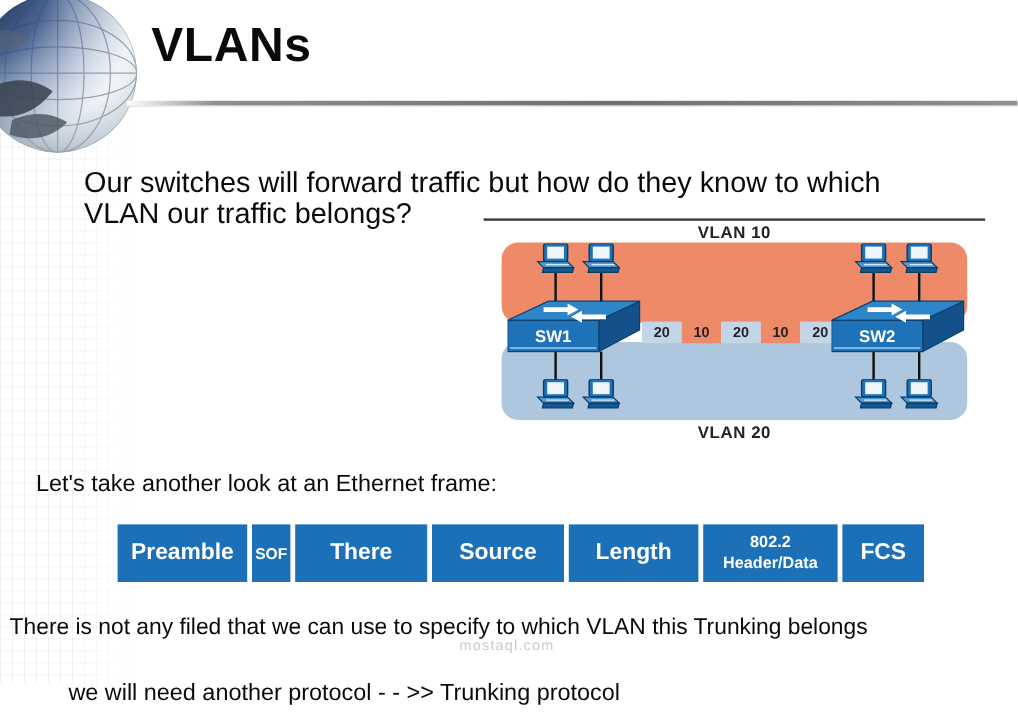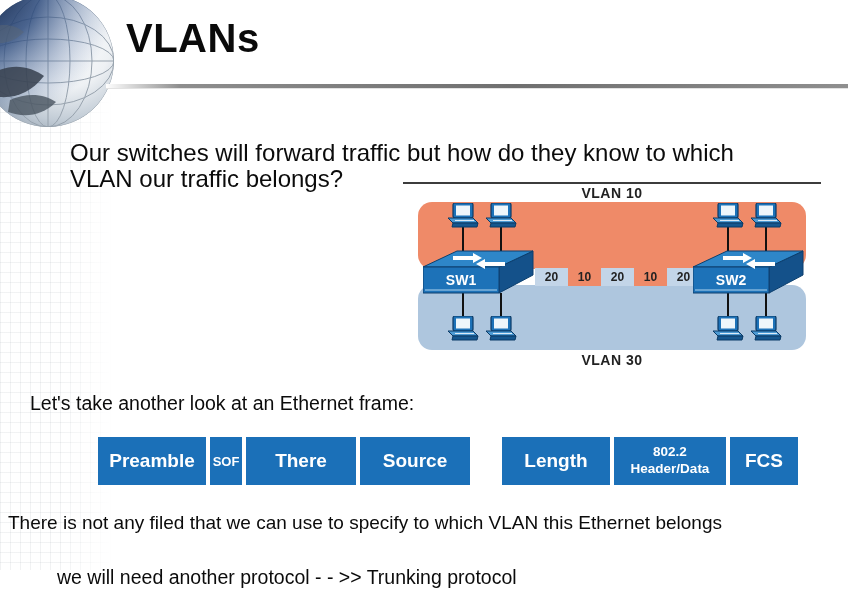--- a/index.html
+++ b/index.html
@@ -58,21 +58,21 @@
   .pc-svg{position:absolute;z-index:3;}
   
   .frame-intro{position:absolute;left:30px;top:392px;font-size:19.5px;}
   .frame-row{position:absolute;left:98px;top:437px;height:48px;display:flex;gap:4px;}
   .ff{
     background:#1b70b8;color:#fff;font-weight:bold;
     display:flex;align-items:center;justify-content:center;text-align:center;
     font-size:19px;white-space:pre-line;
   }
   .f0{width:108px;} .f1{width:32px;font-size:13px;} .f2{width:110px;}
-  .f3{width:110px;text-align:right;} .f4{width:108px;margin-left:28px;}
+  .f3{width:110px;text-align:right;} .f4{width:108px;}
   .f5{width:112px;font-size:13.5px;line-height:1.25;} .f6{width:68px;}
   
   .note1{position:absolute;left:8px;top:512px;width:840px;font-size:19px;}
   .note2{position:absolute;left:57px;top:566px;font-size:19.5px;}
   .watermark{
     position:absolute;left:350px;top:531px;width:145px;text-align:center;z-index:0;
   }
   .watermark .wm-title{
     font-size:29px;font-weight:bold;color:rgba(175,175,175,0.8);line-height:30px;
   }
@@ -199,32 +199,33 @@
   <svg class="pc-svg" style="left:81px;top:140px;" width="34" height="26" viewBox="0 0 34 26">
       <use href="#laptop"></use>
     </svg>
   <svg class="pc-svg" style="left:308px;top:140px;" width="34" height="26" viewBox="0 0 34 26">
       <use href="#laptop"></use>
     </svg>
   <svg class="pc-svg" style="left:346px;top:140px;" width="34" height="26" viewBox="0 0 34 26">
       <use href="#laptop"></use>
     </svg>
 
-  <div class="d-v20label">VLAN 30</div>
+  <div class="d-v20label">VLAN 20</div>
 </div>
 
 <div class="frame-intro">Let's take another look at an Ethernet frame:</div>
 
 <div class="frame-row">
   <div class="ff f0">Preamble</div>
   <div class="ff f1">SOF</div>
   <div class="ff f2">There</div>
   <div class="ff f3">Source</div>
   <div class="ff f4">Length</div>
   <div class="ff f5">802.2
 Header/Data</div>
   <div class="ff f6">FCS</div>
 </div>
 
 <div class="watermark">
+  <div class="wm-domain">mostaql.com</div>
 </div>
-<div class="note1">There is not any filed that we can use to specify to which VLAN this Ethernet belongs</div>
+<div class="note1">There is not any filed that we can use to specify to which VLAN this Trunking belongs</div>
 <div class="note2">we will need another protocol - - &gt;&gt; Trunking protocol</div>
 
 </body></html>

